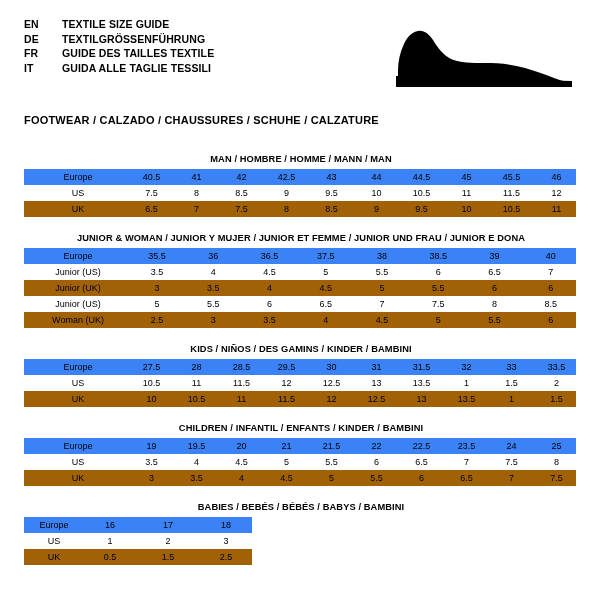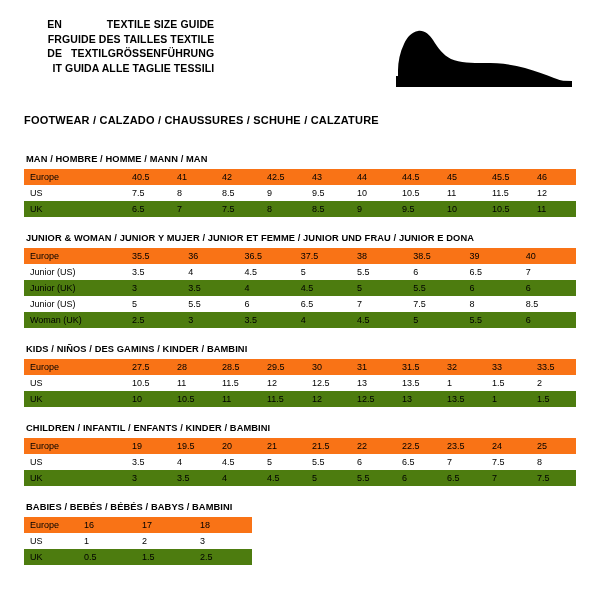--- a/index.html
+++ b/index.html
@@ -34,21 +34,20 @@
   .lang-table {
     border-collapse: collapse;
   }
   .lang-table td {
     font-size: 10.5px;
     font-weight: bold;
     padding: 0 0 2.5px 0;
     line-height: 12px;
     vertical-align: top;
     letter-spacing: 0.1px;
-    text-align: right;
   }
   .lang-code {
     width: 38px;
     color: #000;
   }
   .shoe-icon {
     position: absolute;
     right: 26px;
     top: 26px;
     width: 180px;
@@ -59,20 +58,21 @@
     padding: 6px 24px 0 24px;
     font-size: 11px;
     font-weight: bold;
     letter-spacing: 0.2px;
   }
 
   
   .sections {
     padding: 0 24px;
     margin-top: 28px;
+    text-align: center;
   }
   .section {
     margin-bottom: 16px;
   }
   .section-title {
     font-size: 9.3px;
     font-weight: bold;
     padding: 0 0 5px 2px;
     letter-spacing: 0.1px;
   }
@@ -83,24 +83,24 @@
   }
   table.size td {
     font-size: 9px;
     height: 16px;
     line-height: 16px;
     padding: 0 0 0 6px;
     white-space: nowrap;
     overflow: hidden;
   }
   table.size tr.hdr td {
-    background: #f97316;
+    background: #3b82f6;
   }
   table.size tr.alt td {
-    background: #4d7c0f;
+    background: #a16207;
   }
   table.size tr.white td {
     background: #ffffff;
   }
   td.label {
     width: 96px;
   }
   .babies td { width: 48px; }
 </style>
 </head>
@@ -109,26 +109,26 @@
 <div class="page">
 
   <div class="header">
     <table class="lang-table">
       <tbody>
         <tr>
           <td class="lang-code">EN</td>
           <td>TEXTILE SIZE GUIDE</td>
         </tr>
         <tr>
+          <td class="lang-code">DE</td>
+          <td>TEXTILGRÖSSENFÜHRUNG</td>
+        </tr>
+        <tr>
           <td class="lang-code">FR</td>
           <td>GUIDE DES TAILLES TEXTILE</td>
-        </tr>
-        <tr>
-          <td class="lang-code">DE</td>
-          <td>TEXTILGRÖSSENFÜHRUNG</td>
         </tr>
         <tr>
           <td class="lang-code">IT</td>
           <td>GUIDA ALLE TAGLIE TESSILI</td>
         </tr>
       </tbody>
     </table>
 
     <svg class="shoe-icon" viewBox="0 0 180 62">
       <path fill="#000000" d="M4 44

